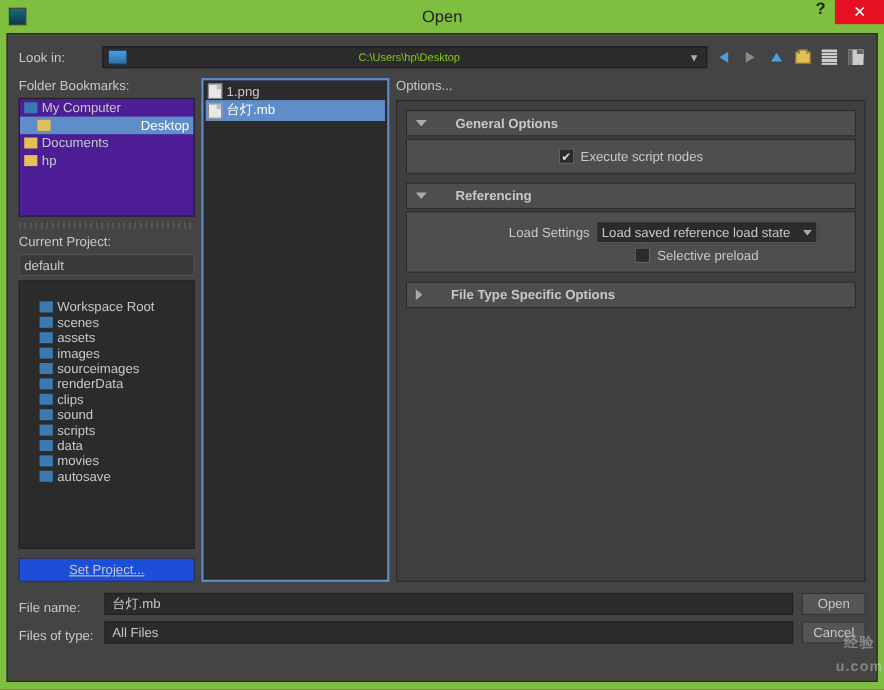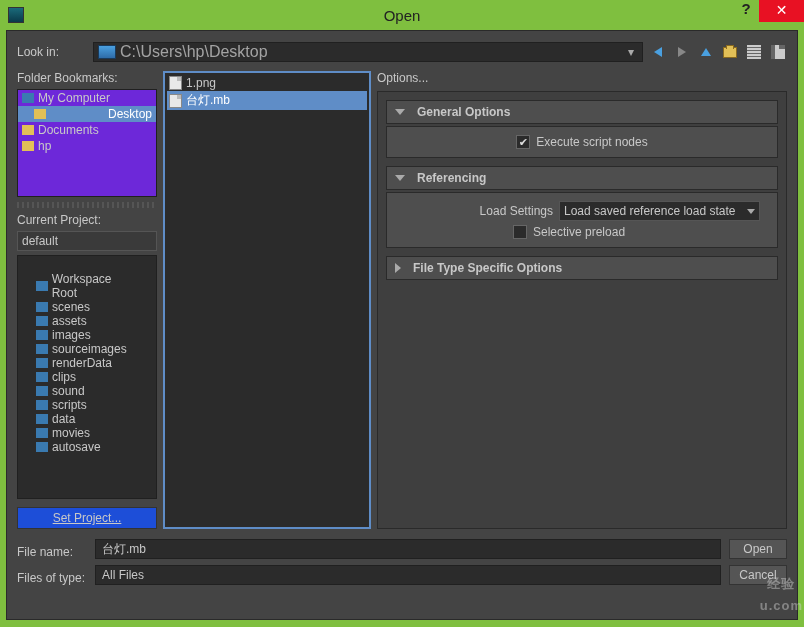--- a/index.html
+++ b/index.html
@@ -11,65 +11,65 @@
 .titlebar .controls { position: absolute; right: 0; top: 0; display: flex; height: 22px; }
 .titlebar .help { width: 26px; text-align: center; color: #222; font-size: 15px; font-weight: bold; cursor: pointer; }
 .titlebar .close { width: 45px; background: #e81123; color: #fff; text-align: center; font-size: 14px; line-height: 20px; cursor: pointer; }
 
 .outer { margin: 0 6px 6px 6px; border: 1px solid #2a2a2a; background: #444444; height: 590px; padding: 10px; color: #c8c8c8; font-size: 12px; }
 
 .lookin-row { display: flex; align-items: center; gap: 6px; height: 22px; margin-bottom: 8px; }
 .lookin-row .lbl { width: 70px; }
 .path-box { flex: 1; background: #2b2b2b; border: 1px solid #202020; height: 20px; display: flex; align-items: center; padding: 0 4px; }
 .path-box .drive-icon { width: 18px; height: 14px; background: linear-gradient(#4aa0e0,#2e6ca8); border: 1px solid #1a3a5a; margin-right: 4px; }
-.path-box input { flex: 1; background: transparent; border: none; color: #a3a3a3; font-size: 16px; outline: none; }
+.path-box input { flex: 1; background: transparent; border: none; color: #84cc16; font-size: 10px; outline: none; text-align: center; }
 .path-box .dd { width: 14px; text-align: center; color: #aaa; cursor: pointer; }
 .nav-btn { width: 18px; height: 18px; display: flex; align-items: center; justify-content: center; cursor: pointer; }
 .arrow-l { width:0; height:0; border-top:5px solid transparent; border-bottom:5px solid transparent; border-right:8px solid #4aa0e0; }
 .arrow-r { width:0; height:0; border-top:5px solid transparent; border-bottom:5px solid transparent; border-left:8px solid #888; }
 .arrow-u { width:0; height:0; border-left:5px solid transparent; border-right:5px solid transparent; border-bottom:8px solid #4aa0e0; }
 .folder-ic { width:14px; height:11px; background:#e2c057; border:1px solid #8a6a20; position:relative; }
 .folder-ic::before { content:""; position:absolute; top:-3px; left:2px; width:6px; height:3px; background:#e2c057; border:1px solid #8a6a20; border-bottom:none; }
 .list-ic, .grid-ic { width:14px; height:14px; background:#ccc; }
 .list-ic { background: repeating-linear-gradient(#ccc,#ccc 2px,#666 2px,#666 3px); }
 .grid-ic { background: #ccc; box-shadow: inset 4px 0 0 #666, inset 8px 0 0 #ccc, inset 0 4px 0 #666, inset 0 8px 0 #ccc; }
 
 .mid { display: flex; gap: 6px; height: 458px; }
 
-.leftcol { width: 140px; display: flex; flex-direction: column; gap: 4px; }
+.leftcol { width: 160px; display: flex; flex-direction: column; gap: 4px; }
 .panel-head { font-size: 12px; color: #c8c8c8; }
-.bookmarks { background: #6d28d9; border: 1px solid #202020; height: 108px; overflow: hidden; }
+.bookmarks { background: #4c1d95; border: 1px solid #202020; height: 108px; overflow: hidden; }
 .bm-item { display:flex; align-items:center; gap:4px; padding: 1px 4px; cursor:pointer; }
 .bm-item.indent { padding-left: 16px; justify-content: space-between; }
 .bm-item.sel { background:#5f8dc7; color:#fff; }
 .bm-ic { width:12px; height:10px; background:#3a7ab0; }
 .bm-ic.fold { background:#e2c057; }
 .splitter { height:6px; background:repeating-linear-gradient(90deg,#555,#555 2px,#444 2px,#444 5px); cursor:row-resize; margin:1px 0;}
 .proj-dd { background:#3a3a3a; border:1px solid #555; height:20px; display:flex; align-items:center; padding:0 4px; justify-content:space-between; cursor:pointer; }
 .workspace { flex:1; background:#2b2b2b; border:1px solid #202020; padding:16px; overflow:hidden; }
 .ws-item { display:flex; align-items:center; gap:4px; padding:0 2px; cursor:pointer; }
 .ws-ic { width:12px;height:10px;background:#3a7ab0; }
 .set-proj { height:22px; background:#1d4ed8; border:1px solid #333; text-align:center; line-height:20px; cursor:pointer; margin-top:4px;text-decoration:underline; }
 
-.filelist { width:208px; background:#2b2b2b; border:2px solid #5f8dc7; padding:2px; }
+.filelist { width:171px; background:#2b2b2b; border:2px solid #5f8dc7; padding:2px; }
 .fl-item { display:flex; align-items:center; gap:4px; padding:1px 2px; cursor:pointer; }
 .fl-item.sel { background:#5f8dc7; color:#fff; }
 .fl-ic { width:13px; height:14px; background:#e8e8e8; border:1px solid #888; position:relative; }
 .fl-ic::after { content:""; position:absolute; top:0; right:0; width:4px; height:4px; background:#bbb; }
 
 .rightcol { flex:1; display:flex; flex-direction:column; }
 .opt-head { font-size:12px; margin-bottom:6px; }
 .opt-body { flex:1; background:#3f3f3f; border:1px solid #2a2a2a; padding:8px; overflow:auto; }
 
-.section-hdr { background:#4e4e4e; border:1px solid #2a2a2a; padding:4px 8px; display:flex; align-items:center; gap:12px; cursor:pointer; font-weight:bold; margin-bottom:2px; }
+.section-hdr { background:#4e4e4e; border:1px solid #2a2a2a; padding:4px 8px; display:flex; align-items:center; gap:26px; cursor:pointer; font-weight:bold; margin-bottom:2px; }
 .tri-down { width:0;height:0;border-left:5px solid transparent;border-right:5px solid transparent;border-top:6px solid #aaa; }
 .tri-right { width:0;height:0;border-top:5px solid transparent;border-bottom:5px solid transparent;border-left:6px solid #aaa; }
 .section-body { background:#4e4e4e; border:1px solid #2a2a2a; padding:6px; margin-bottom:8px; }
 .chk-row { display:flex; align-items:center; justify-content:center; gap:6px; padding:2px 0; }
-.chk-row.left { justify-content:flex-start; padding-left:120px; }
+.chk-row.left { justify-content:center; padding-left:120px; }
 .chkbox { width:14px; height:14px; background:#2b2b2b; border:1px solid #666; display:flex; align-items:center; justify-content:center; cursor:pointer; color:#ddd; font-size:11px; }
 .form-row { display:flex; align-items:center; gap:6px; padding:2px 0; }
 .form-row .flab { width:160px; text-align:right; }
 .select { background:#2b2b2b; border:1px solid #555; padding:2px 4px; display:flex; align-items:center; gap:8px; cursor:pointer; }
 .select .car { width:0;height:0;border-left:4px solid transparent;border-right:4px solid transparent;border-top:5px solid #aaa; margin-left:4px;}
 
 .bottom { margin-top:10px; }
 .brow { display:flex; align-items:flex-end; gap:8px; margin-bottom:6px; }
 .brow .blab { width:70px; }
 .binput { flex:1; background:#2b2b2b; border:1px solid #202020; height:20px; padding:0 6px; color:#c8c8c8; font-size:12px; outline:none; }

